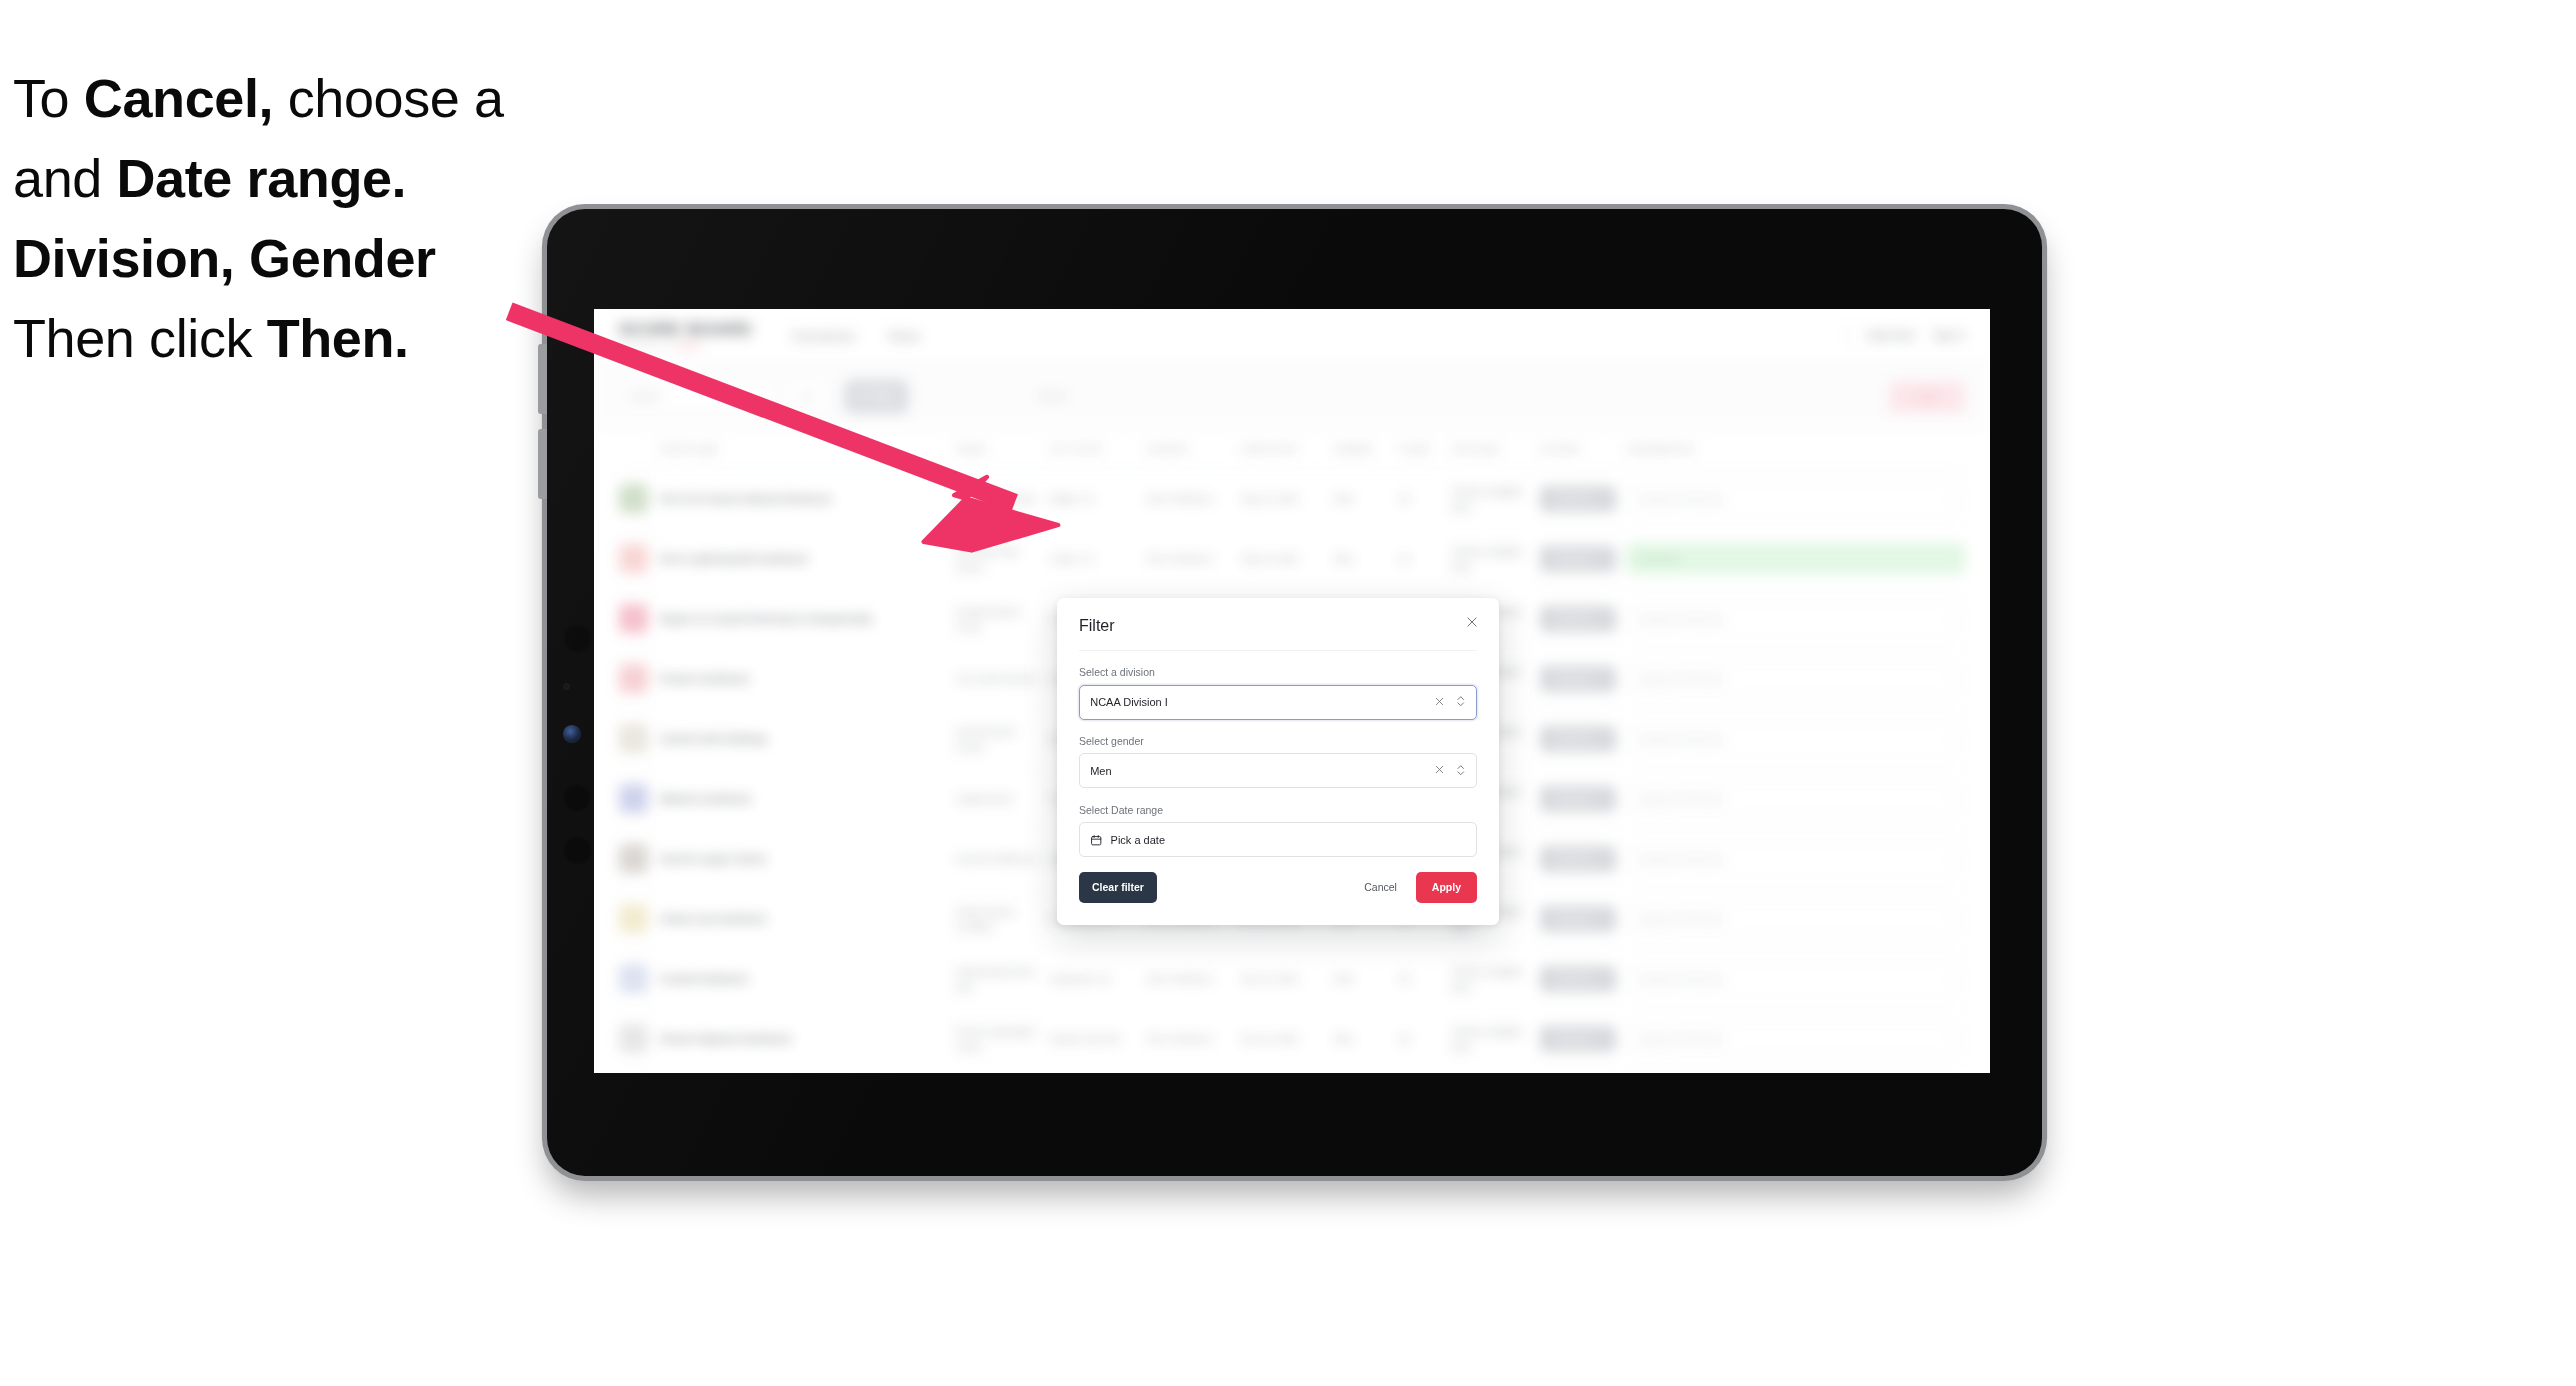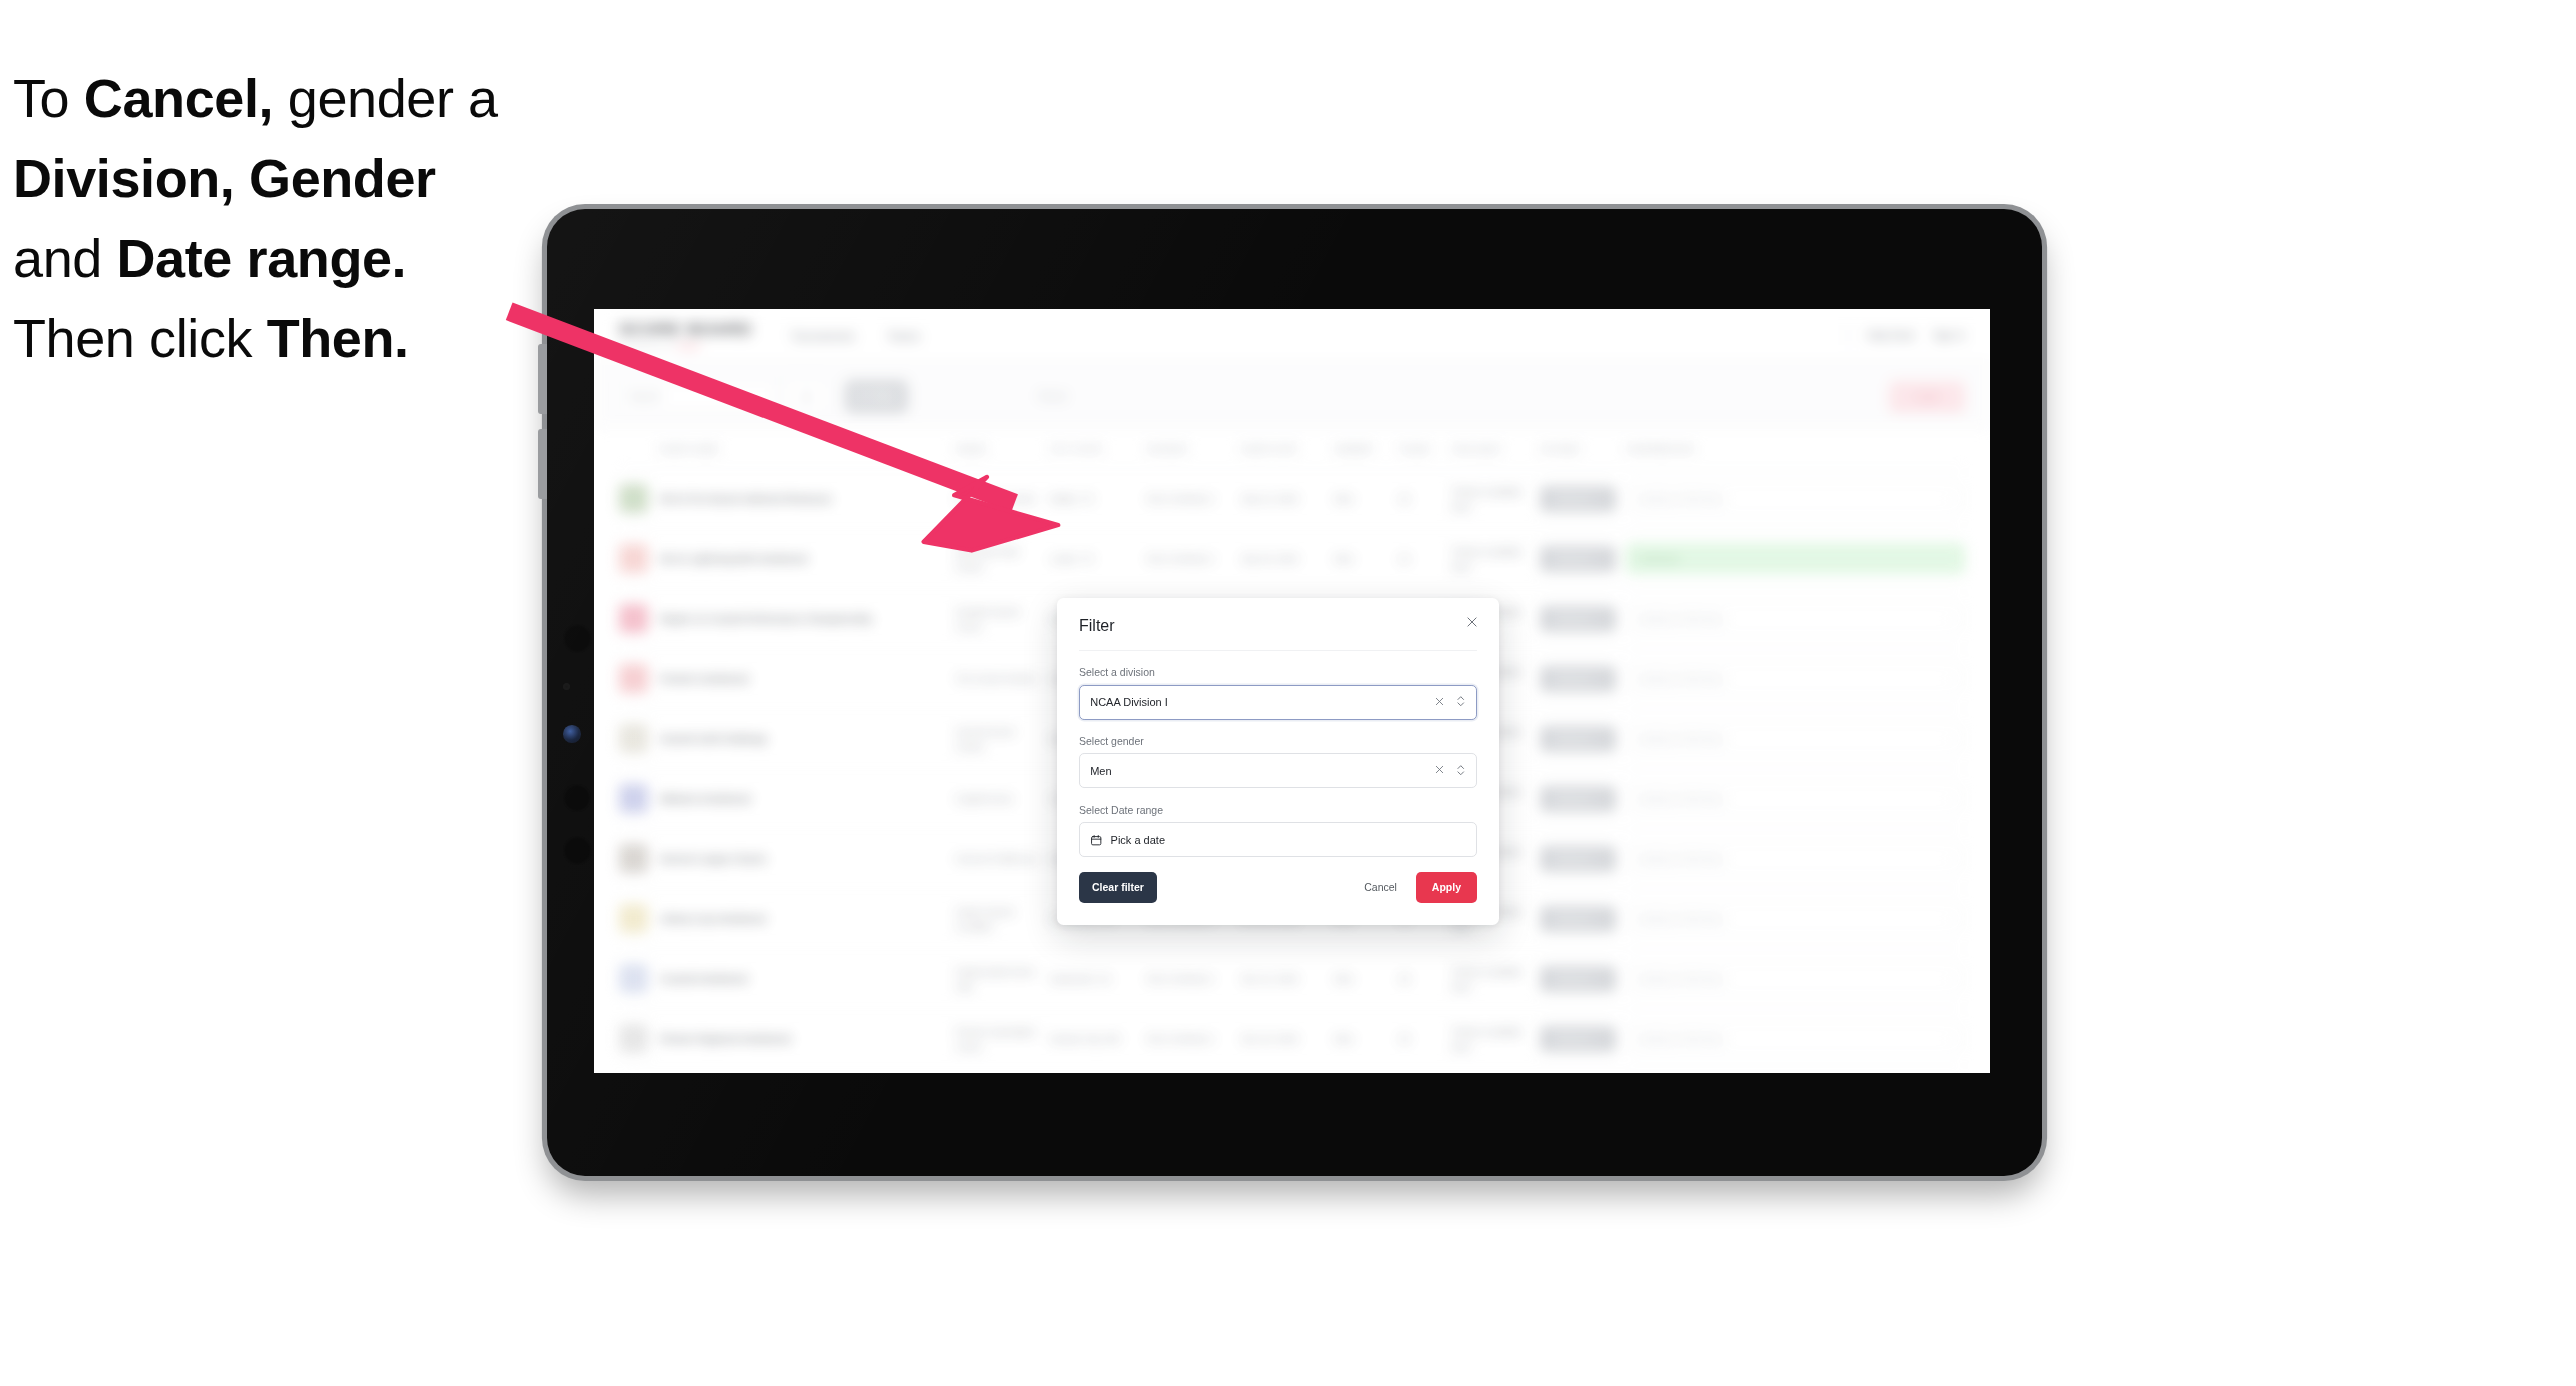--- a/index.html
+++ b/index.html
@@ -375,23 +375,23 @@
     margin-left: auto;
     margin-right: 14.5px;
     padding: 0 4.4px;
   }
   .btn-apply { background: #e8374f; color: #ffffff; padding: 0 16px; }
 </style>
 </head>
 <body>
 
 <div class="caption">
-    <span class="ln"><span>To </span><b>Cancel,</b><span> gender a</span></span>
+    <span class="ln"><span>To </span><b>Cancel,</b><span> choose a</span></span>
+    <span class="ln"><span>and </span><b>Date range.</b></span>
     <span class="ln"><b>Division, Gender</b></span>
-    <span class="ln"><span>and </span><b>Date range.</b></span>
     <span class="ln"><span>Then click </span><b>Then.</b></span>
   </div>
 
 <div class="tablet">
   <div class="tablet-body"></div>
   <div class="btn-vol b1"></div>
   <div class="btn-vol b2"></div>
   <div class="cam c1"></div>
   <div class="cam c2"></div>
   <div class="cam c3"></div>

